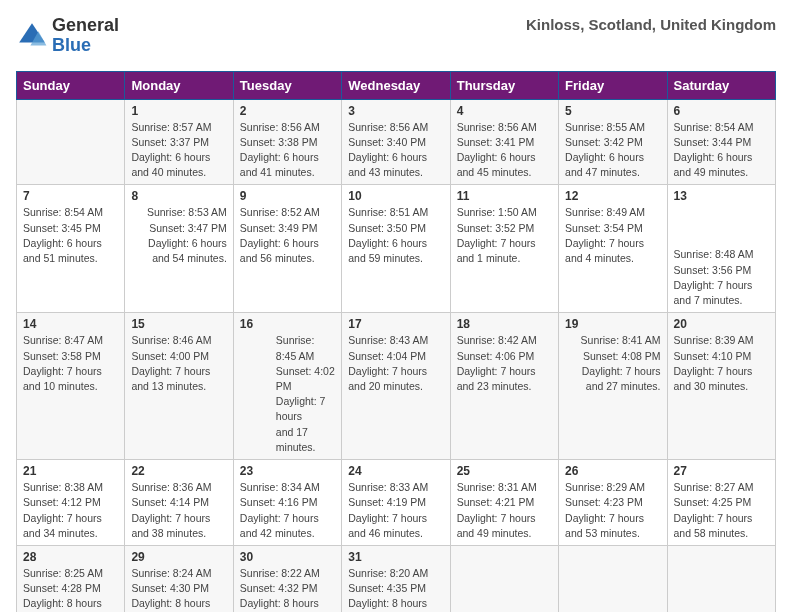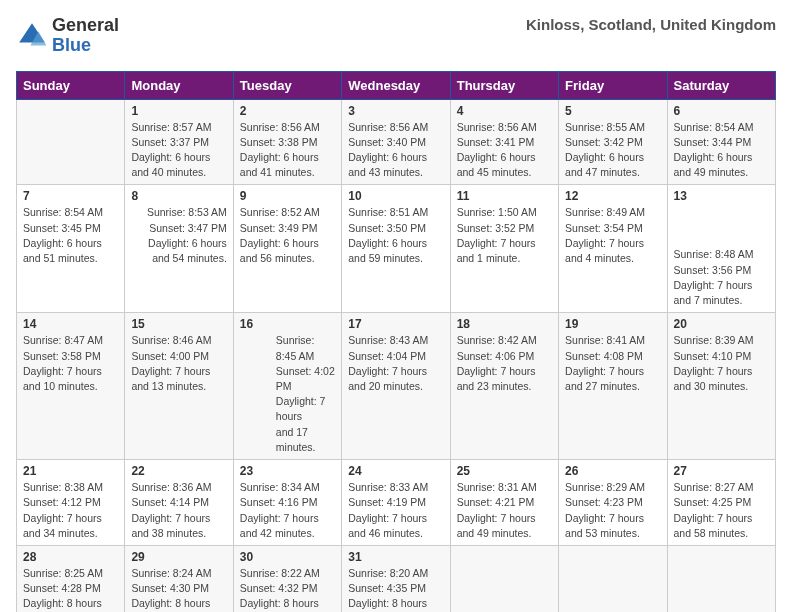--- a/index.html
+++ b/index.html
@@ -245,21 +245,21 @@
         </td>
         <td>
           <span class="day-number">18</span>
           <div class="day-info" style="white-space: pre-line;">Sunrise: 8:42 AM
 Sunset: 4:06 PM
 Daylight: 7 hours
 and 23 minutes.</div>
         </td>
         <td>
           <span class="day-number">19</span>
-          <div class="day-info" style="white-space: pre-line;">Sunrise: 8:41 AM
+          <div class="day-info" style="white-space: pre-line; text-align: right;">Sunrise: 8:41 AM
 Sunset: 4:08 PM
 Daylight: 7 hours
 and 27 minutes.</div>
         </td>
         <td>
           <span class="day-number">20</span>
           <div class="day-info" style="white-space: pre-line;">Sunrise: 8:39 AM
 Sunset: 4:10 PM
 Daylight: 7 hours
 and 30 minutes.</div>

